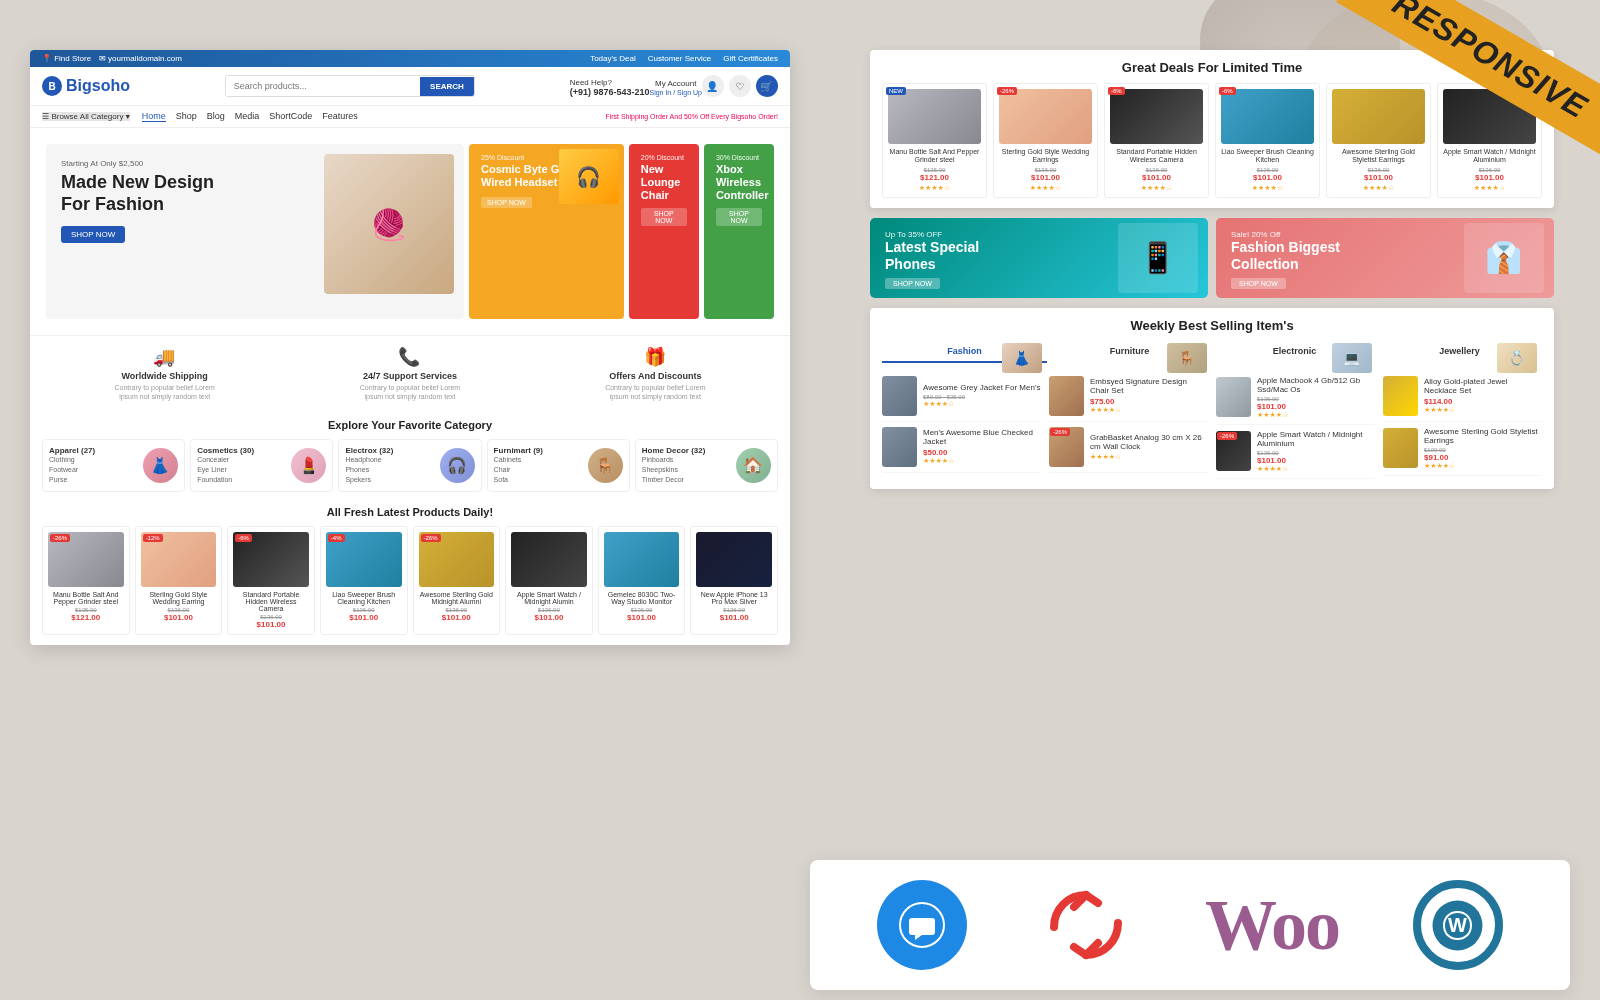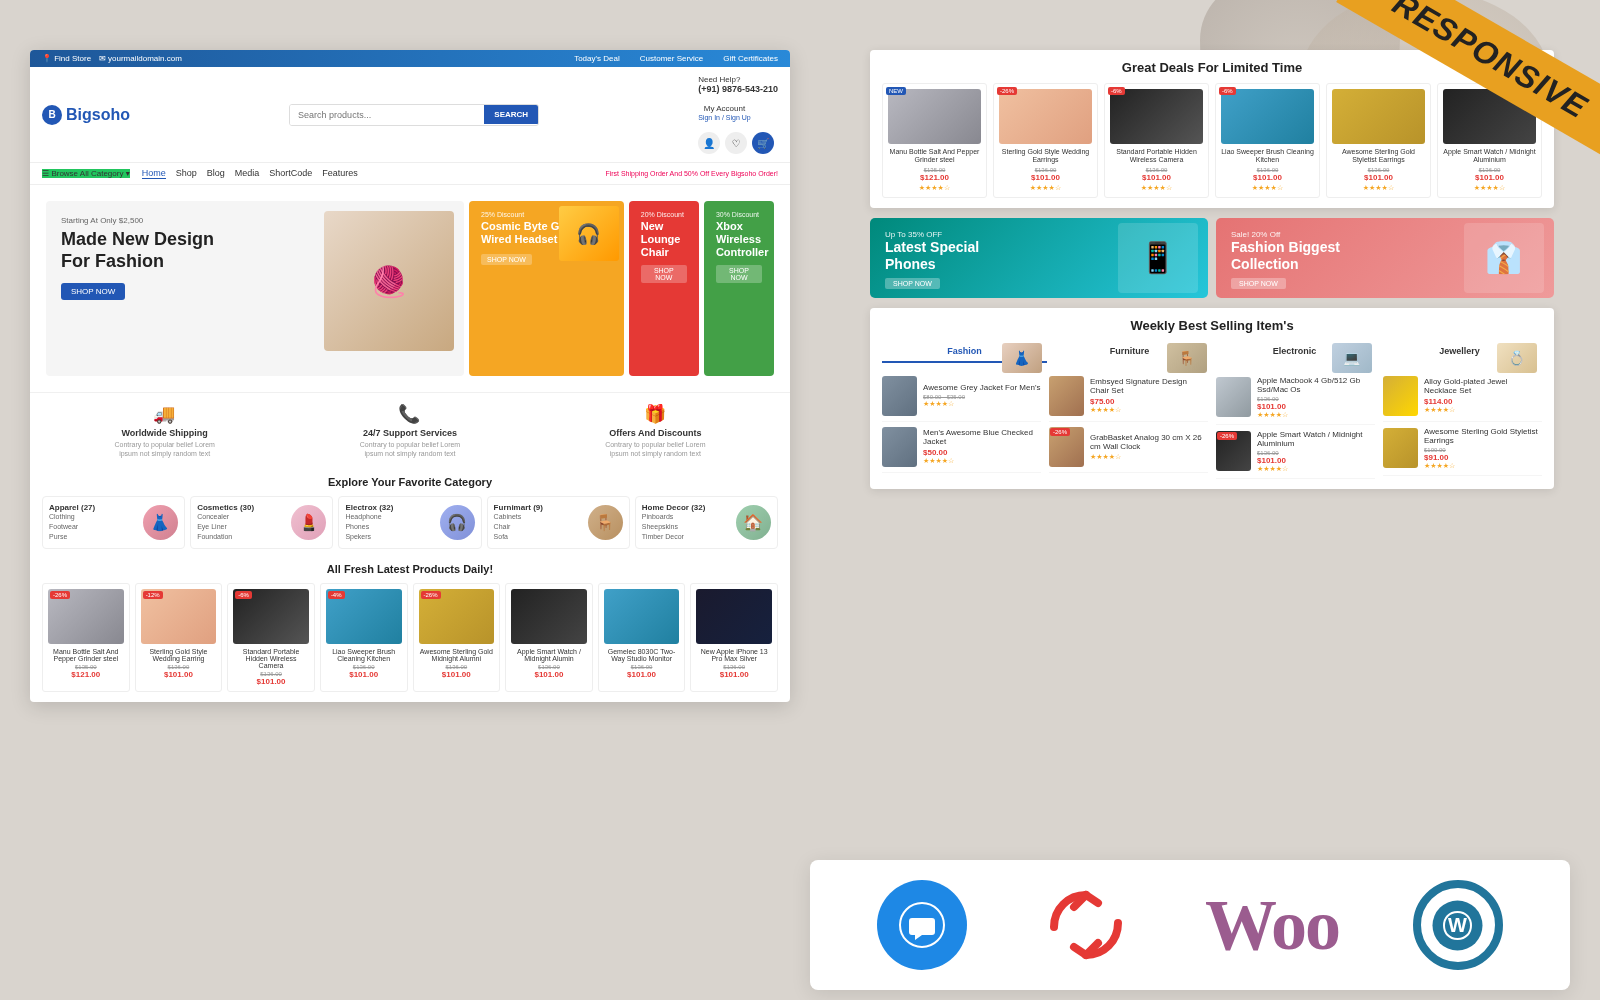--- a/index.html
+++ b/index.html
@@ -45,21 +45,21 @@
       background: #1e5799;
       background: linear-gradient(to right, #1e5799, #2989d8);
       padding: 4px 12px;
       display: flex;
       align-items: center;
       justify-content: space-between;
       font-size: 9px;
       color: #fff;
     }
     .top-bar-left { display: flex; gap: 8px; align-items: center; }
-    .top-bar-center { display: flex; gap: 20px; justify-content: flex-end; }
+    .top-bar-center { display: flex; gap: 12px; justify-content: flex-end; }
     .top-bar span { font-size: 8px; }
 
     
     .header {
       padding: 8px 12px;
       display: flex;
       align-items: center;
       justify-content: space-between;
       border-bottom: 1px solid #eee;
     }
@@ -82,21 +82,21 @@
     .search-bar input {
       border: none; padding: 5px 8px; font-size: 9px;
       width: 200px; outline: none; color: #999;
     }
     .search-btn {
       background: #2257b5; color: white;
       border: none; padding: 5px 10px; font-size: 8px;
       cursor: pointer; font-weight: bold;
     }
     .header-right {
-      display: flex; align-items: flex-start; gap: 10px; flex-direction: column;
+      display: flex; align-items: flex-end; gap: 0;
     }
     .header-help { font-size: 8px; color: #333; }
     .header-help strong { font-size: 9px; display: block; }
     .header-account { font-size: 8px; text-align: center; color: #333; }
     .header-icons { display: flex; gap: 5px; }
     .header-icon-btn {
       width: 22px; height: 22px; border-radius: 50%;
       background: #eee; display: flex; align-items: center;
       justify-content: center; font-size: 10px; cursor: pointer;
     }
@@ -107,21 +107,21 @@
       background: #fff;
       padding: 5px 12px;
       display: flex;
       align-items: center;
       justify-content: space-between;
       border-bottom: 1px solid #eee;
       font-size: 9px;
     }
     .nav-left { display: flex; align-items: center; gap: 12px; }
     .nav-browse {
-      background: #22c55e; border: none;
+      background: #e5e5e5; border: none;
       font-size: 8px; cursor: pointer;
       display: flex; align-items: center; gap: 3px;
       color: #333;
     }
     .nav-links { display: flex; gap: 10px; }
     .nav-link { font-size: 9px; color: #333; text-decoration: none; cursor: pointer; }
     .nav-link.active { color: #2257b5; border-bottom: 1px solid #2257b5; }
 
     
     .hero-section {

